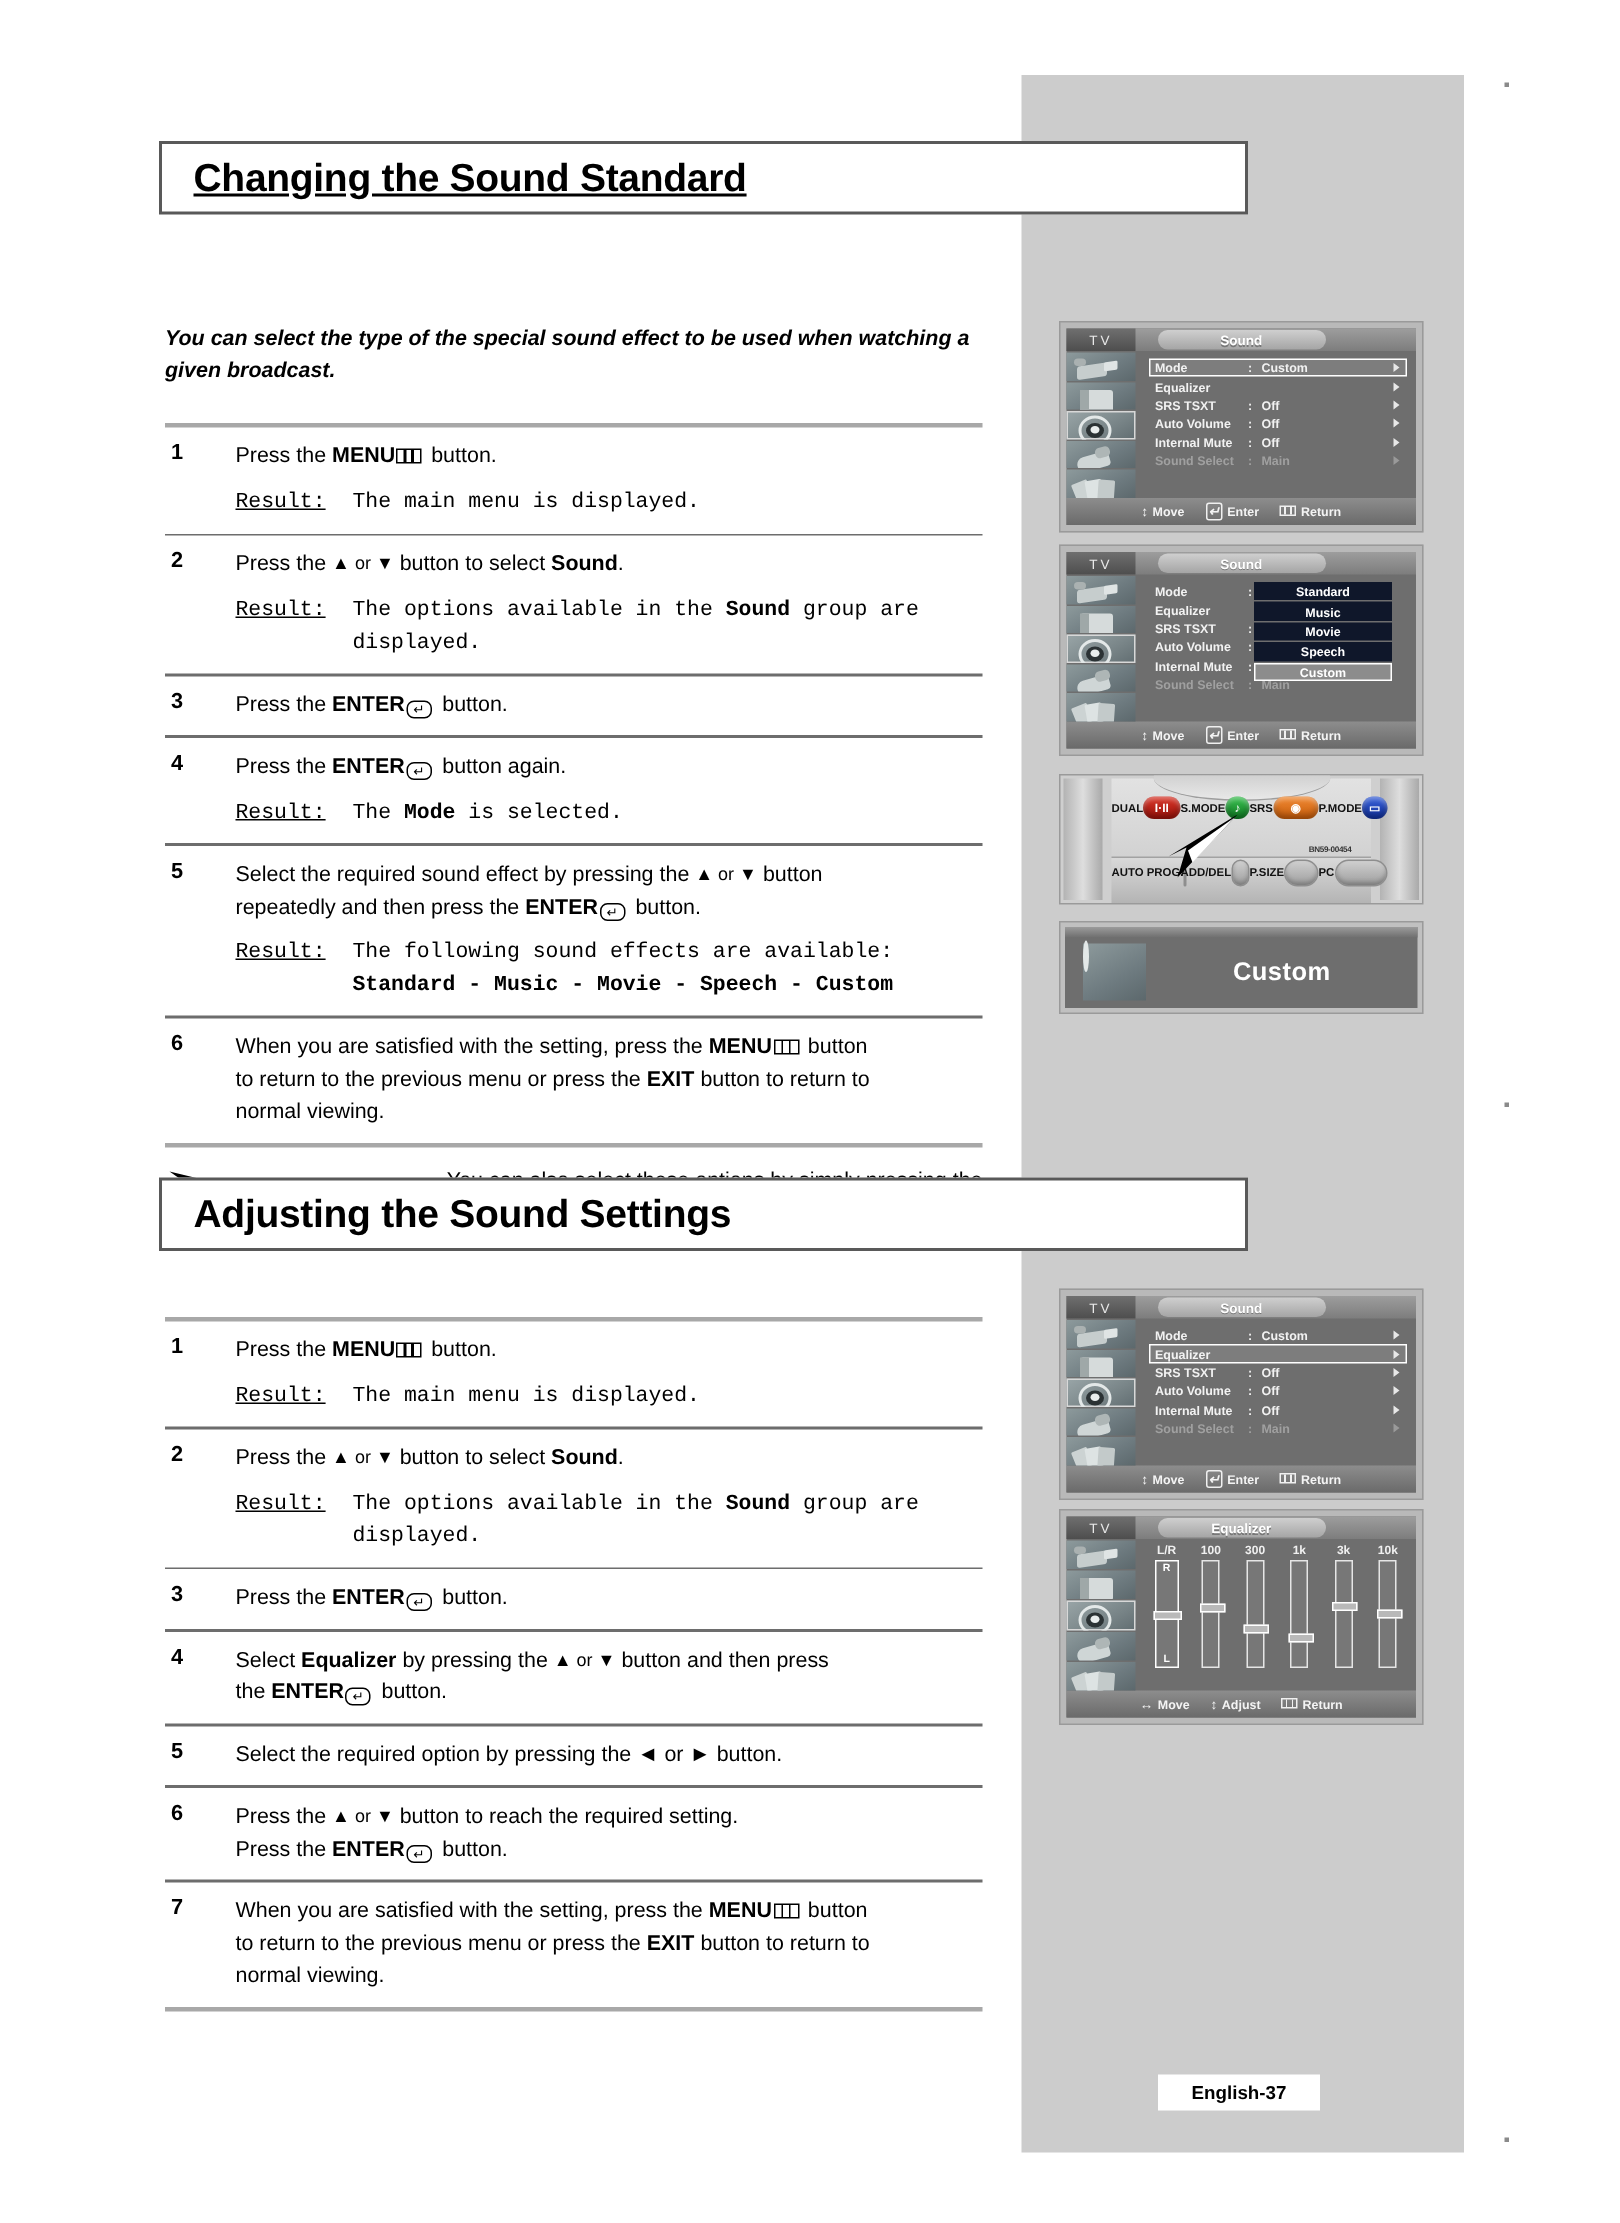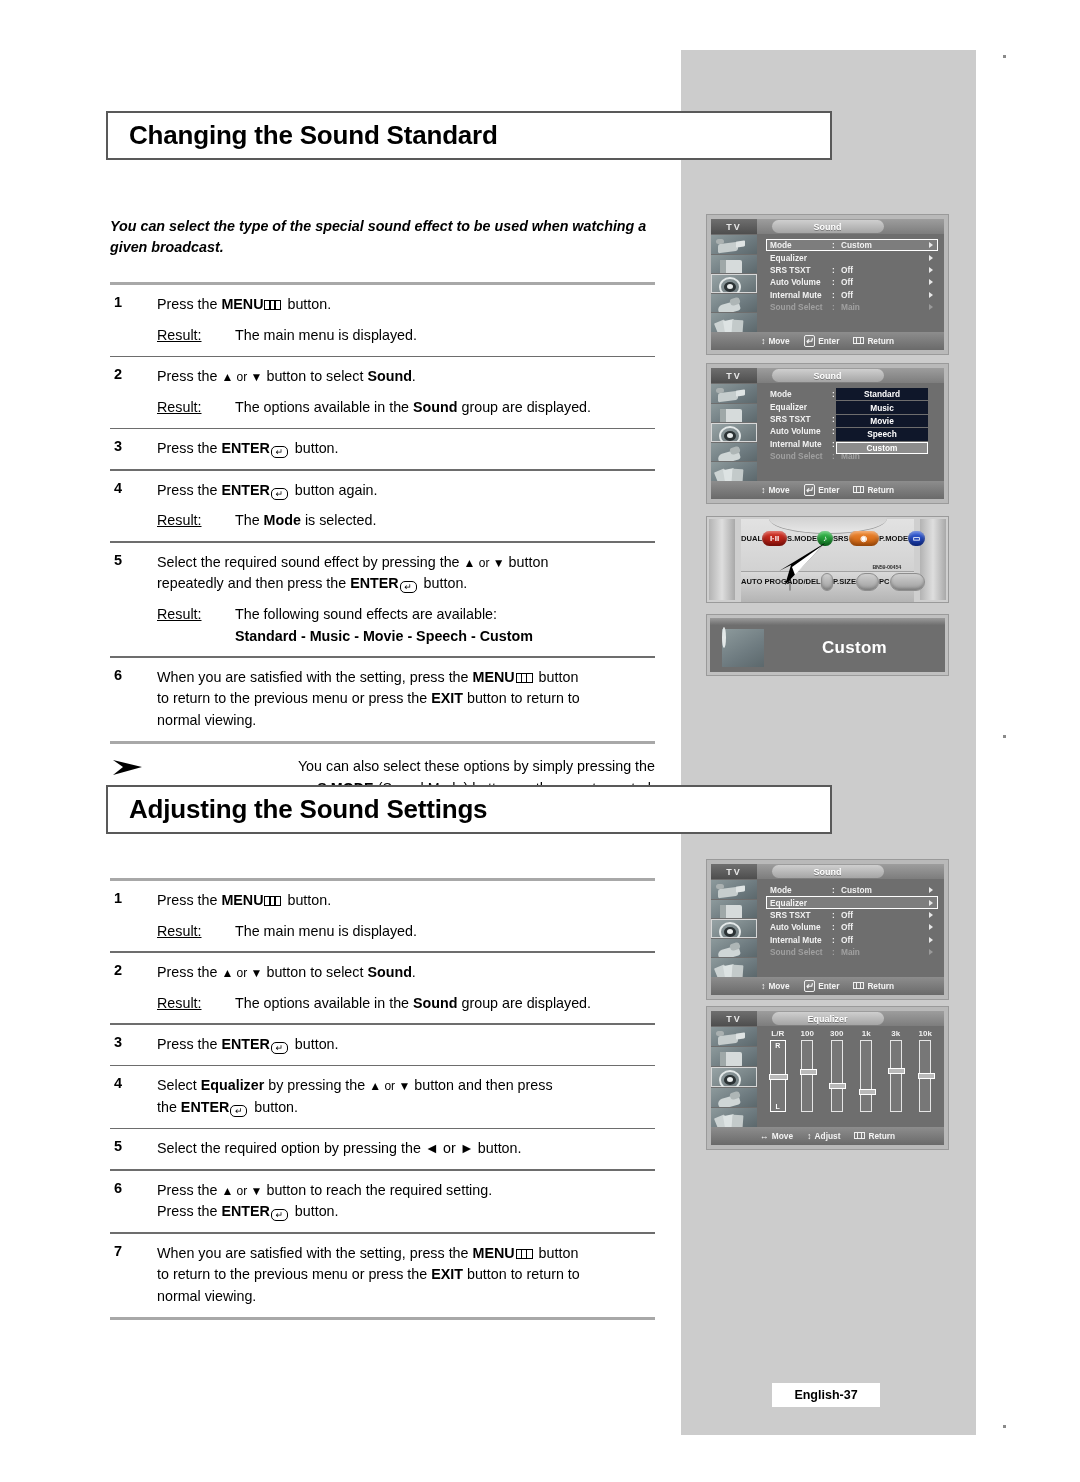--- a/index.html
+++ b/index.html
@@ -34,21 +34,21 @@
   }
   .rule{height:3px;background:#a8a8a8;margin:0;}
   .rule.thin{height:1.6px;background:#6d6d6d;}
 
   .step{display:flex;padding:9px 0 9px 0;}
   .step .num{
     width:47px;flex:0 0 47px;font-size:14.5px;font-weight:bold;color:#000;
     padding-left:4px;box-sizing:border-box;
   }
   .step .body{flex:1;font-size:14.3px;color:#000;line-height:1.52;}
-  .result-line{display:flex;margin-top:9px;}
+  .result-line{display:flex;margin-top:9px;font-family:Liberation Mono, monospace;}
   .result-line .lbl{
     width:78px;flex:0 0 78px;text-decoration:underline;font-size:14.3px;color:#000;
   }
   .result-line .val{flex:1;font-size:14.3px;color:#000;line-height:1.5;}
   b{font-weight:bold;}
 
   .note{display:flex;padding:12px 0 6px 0;text-align:right;}
   .note .arrow{
     width:47px;flex:0 0 47px;position:relative;
   }
@@ -81,21 +81,21 @@
     width:100%;height:100%;background:#6e6e6e;position:relative;box-sizing:border-box;
     display:flex;flex-direction:column;
   }
   .osd-top{
     height:15px;display:flex;align-items:stretch;
     background:linear-gradient(180deg,#9d9d9d,#7d7d7d);
     position:relative;
   }
   .osd-tv{
     width:46px;background:linear-gradient(180deg,#6f6f6f,#4e4e4e);
-    color:#e9e9e9;font-size:9px;font-weight:bold;letter-spacing:2px;
+    color:#e9e9e9;font-size:9px;font-weight:normal;letter-spacing:2px;
     display:flex;align-items:center;justify-content:center;
   }
   .osd-titlepill{
     position:absolute;left:50%;transform:translateX(-50%);top:1px;
     width:112px;height:13px;border-radius:7px;
     background:linear-gradient(180deg,#cfcfcf,#a5a5a5);
     color:#ffffff;font-size:9px;font-weight:bold;
     display:flex;align-items:center;justify-content:center;
     text-shadow:0 1px 0 #777;
   }
@@ -267,21 +267,21 @@
   }
 </style>
 </head>
 <body>
 
 <div class="grey-panel"></div>
 <div class="stray-dot" style="left:1003px;top:55px;"></div>
 <div class="stray-dot" style="left:1003px;top:735px;"></div>
 <div class="stray-dot" style="left:1003px;top:1425px;"></div>
 
-<div class="heading-box" style="top:111px;">
+<div class="heading-box" style="top:94px;text-decoration:underline;">
   <span class="htext">Changing the Sound Standard</span>
 </div>
 
 <div class="col" style="top:216px;">
 
   <div class="intro">You can select the type of the special sound effect to be used when watching a given broadcast.</div>
 
   <div class="rule" style="margin-top:24px;"></div>
 
   <div class="step">

